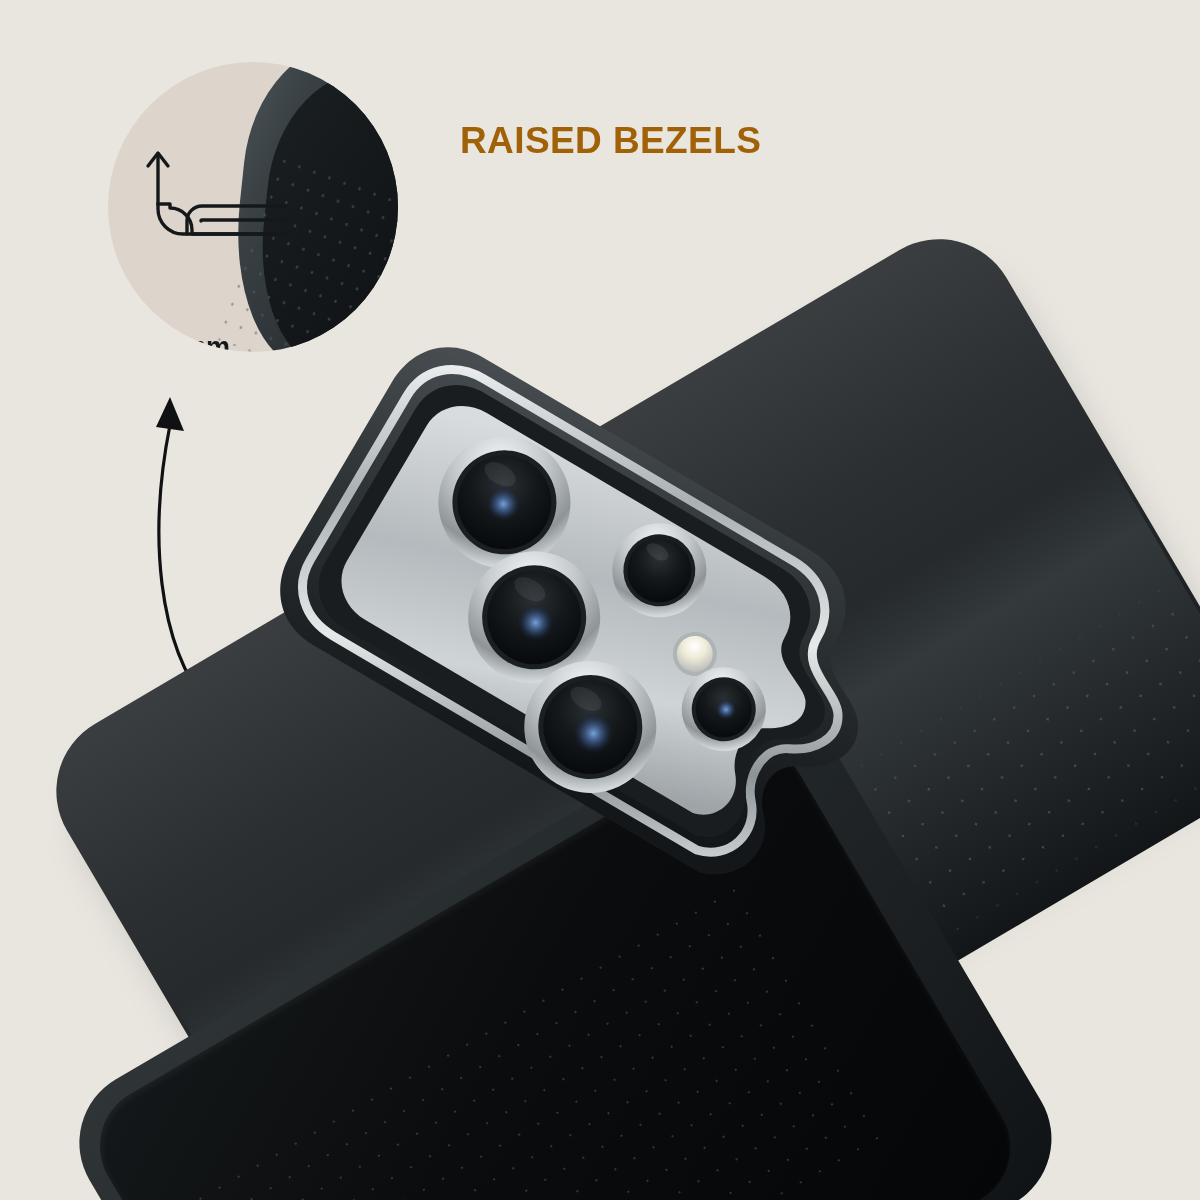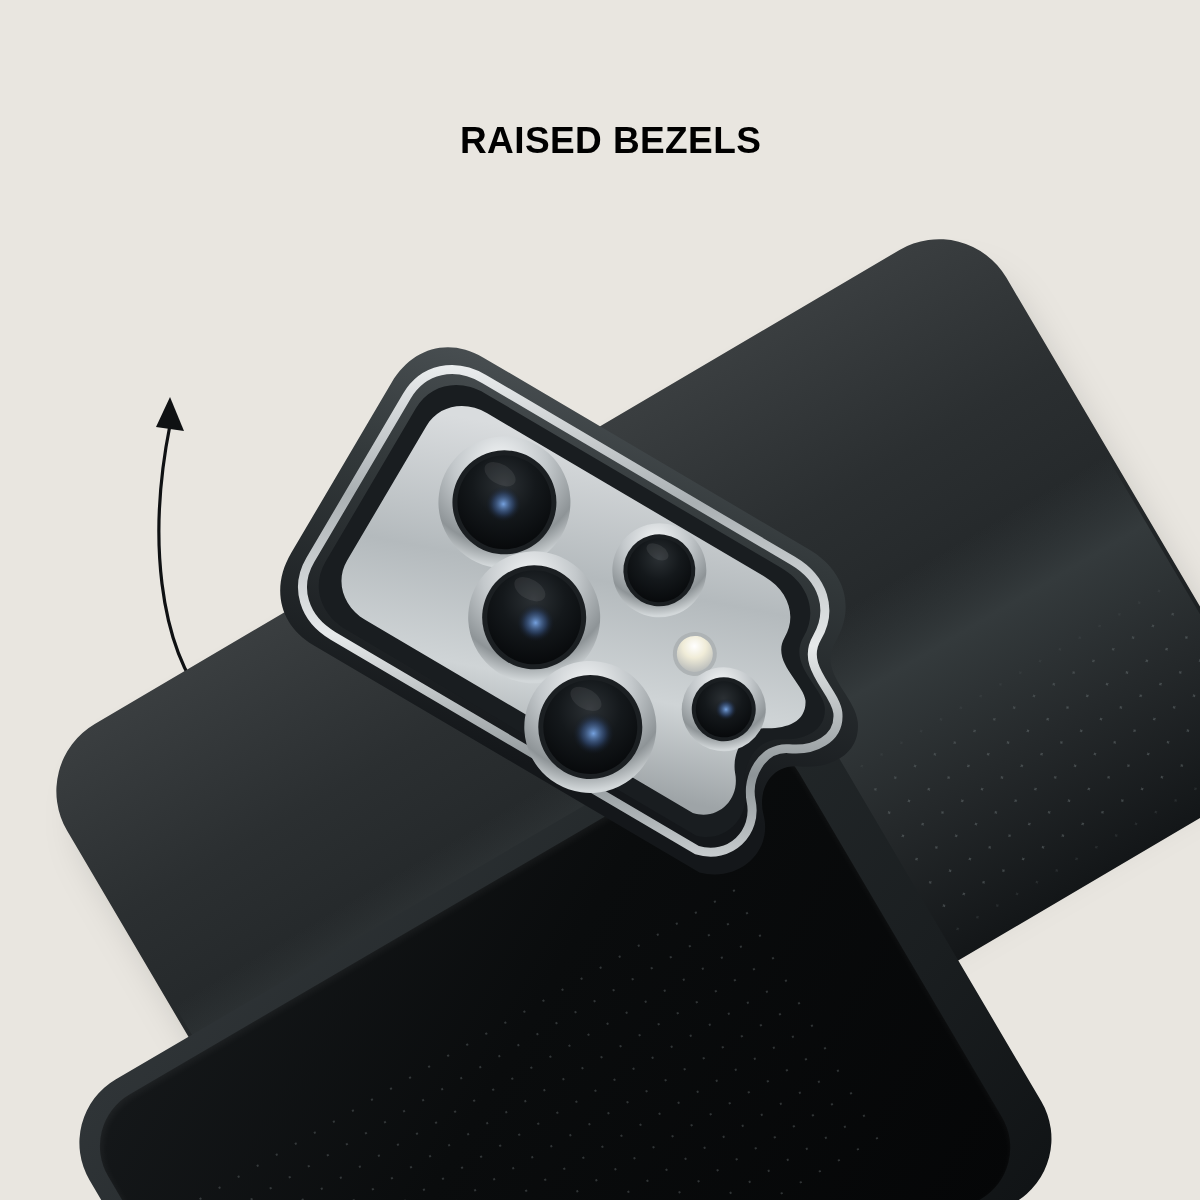--- a/index.html
+++ b/index.html
@@ -36,21 +36,21 @@
 
   .mm-icon{position:absolute;left:32px;top:84px;width:150px;height:120px;}
   .mm-label{
     position:absolute;left:38px;top:270px;width:150px;text-align:left;
     font-size:27px;font-weight:700;color:#15181a;letter-spacing:-.4px;
   }
 
   
   .headline{
     position:absolute;left:460px;top:120px;
-    font-size:37px;font-weight:700;letter-spacing:.4px;color:#000000;
+    font-size:37px;font-weight:700;letter-spacing:.4px;color:#a16207;
     white-space:nowrap;
   }
   .subtext{
     position:absolute;left:459px;top:192px;width:650px;
     font-size:25.5px;font-weight:400;line-height:1.32;color:#22262a;
   }
 
   
   .arrow-svg{position:absolute;left:140px;top:375px;width:230px;height:350px;}
 
@@ -130,20 +130,44 @@
     transform:rotate(30.5deg);
     transform-origin:center;
   }
   #cam svg{width:100%;height:100%;display:block;}
 </style>
 </head>
 <body>
 
 <div id="stage">
 
+  <div class="badge-circle">
+
+    <div class="badge-case">
+      <div class="badge-case-inner"></div>
+      <div class="badge-dots"></div>
+
+    </div>
+
+    <svg class="mm-icon" viewBox="0 0 150 120">
+      <g fill="none" stroke="#15181a" stroke-width="3.4" stroke-linecap="round" stroke-linejoin="round">
+        <path d="M18 58 V8"></path>
+        <path d="M8 20 L18 7 L28 20" fill="none"></path>
+        <path d="M18 58 H30 V62 A22 22 0 0 1 52 84 V88 H146"></path>
+        <path d="M18 58 H30 V62 A22 22 0 0 1 52 84 V88 H146" opacity="0"></path>
+        <path d="M18 58 V58"></path>
+        <path d="M18 58 L18 62 A26 26 0 0 0 44 88 L44 88 H146" opacity="0"></path>
+        <path d="M18 59 V63 A25 25 0 0 0 43 88 H146"></path>
+        <path d="M146 60 H62 A15 15 0 0 0 47 75 V88"></path>
+        <path d="M146 74 H62 A1 1 0 0 0 61 75 V75"></path>
+      </g>
+    </svg>
+
+    <div class="mm-label">1.5mm</div>
+  </div>
 
   <div class="headline">RAISED BEZELS</div>
 
   <svg class="arrow-svg" viewBox="0 0 230 350">
     <path d="M68 330 C 18 270, 8 160, 30 50" fill="none" stroke="#0F1113" stroke-width="3.2" stroke-linecap="round"></path>
     <path d="M30 22 L44 56 L16 52 Z" fill="#0F1113"></path>
   </svg>
 
   <div id="phone">
 

